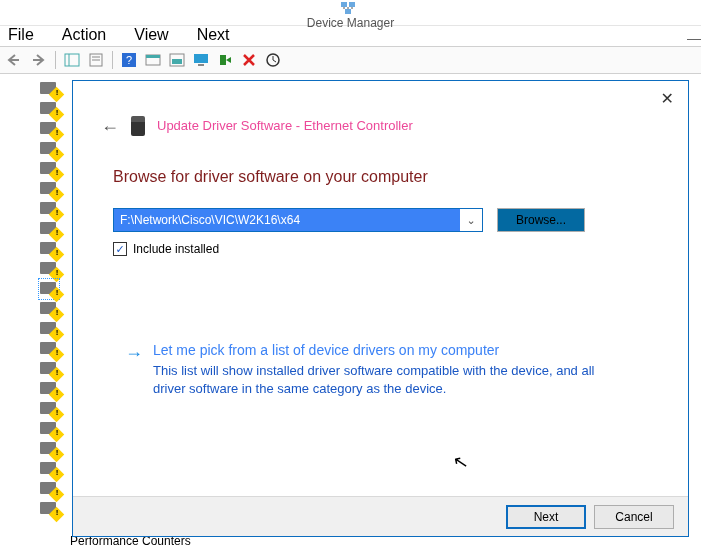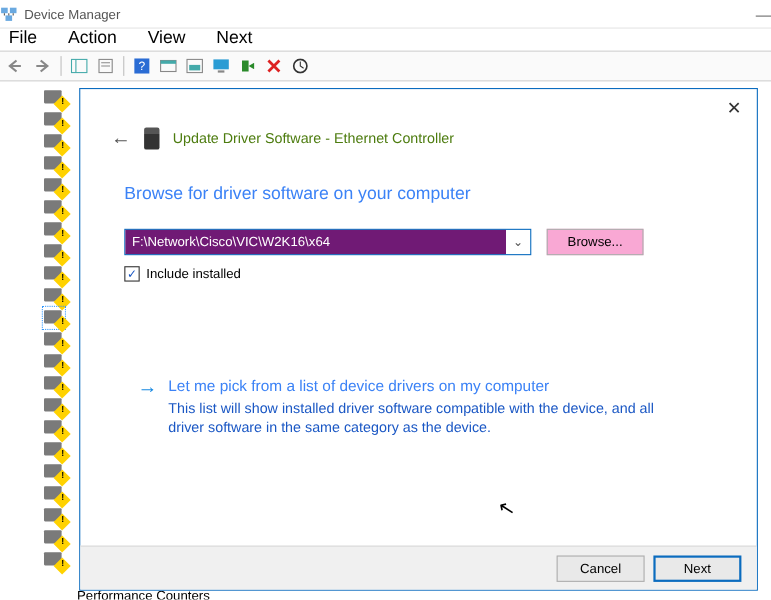--- a/index.html
+++ b/index.html
@@ -1,18 +1,18 @@
 <!DOCTYPE html>
 <html><head>
 <meta charset="utf-8">
 <style>
 * { box-sizing: border-box; margin: 0; padding: 0; font-family: "Segoe UI", Tahoma, sans-serif; }
 body { background: #fff; width: 701px; height: 545px; overflow: hidden; position: relative; }
 
-.titlebar { height: 26px; display: flex; align-items: center; padding: 0 0; border-bottom: 1px solid #e5e5e5; }
+.titlebar { height: 26px; display: flex; align-items: center; padding: 0 0; border-bottom: 1px solid #e5e5e5; flex-direction: column; }
 .titlebar .app-icon { width: 16px; height: 16px; margin-right: 6px; }
 .titlebar .title { font-size: 12px; color: #555; }
 .titlebar .win-controls { margin-left: auto; display: flex; gap: 18px; color: #666; font-size: 14px; }
 
 .menubar { height: 20px; display: flex; gap: 28px; padding: 0 8px; font-size: 16px; align-items: flex-start; }
 .menubar span { color: #000; }
 
 .toolbar { height: 28px; border-top: 1px solid #d0d0d0; border-bottom: 1px solid #d0d0d0; display: flex; align-items: center; padding: 0 4px; gap: 2px; background: #fafafa; }
 .toolbar .sep { width: 1px; height: 18px; background: #c0c0c0; margin: 0 3px; }
 .toolbar .tbtn { width: 22px; height: 22px; display: flex; align-items: center; justify-content: center; }
@@ -25,31 +25,31 @@
 .tree-icon .warn::after { content: "!"; position: absolute; transform: rotate(-45deg); font-size: 8px; font-weight: bold; left: 3px; top: -1px; color: #000; }
 .tree-icon.sel { outline: 1px dotted #3399ff; outline-offset: 1px; }
 
 .tree-label { position: absolute; left: 70px; bottom: -3px; font-size: 12px; color: #000; }
 
 .dialog { position: absolute; left: 72px; top: 6px; right: 12px; bottom: 8px; background: #fff; border: 1px solid #0b6cbf; }
 .dlg-close { position: absolute; top: 8px; right: 14px; font-size: 16px; color: #333; cursor: default; }
 .dlg-hdr { display: flex; align-items: center; gap: 12px; padding: 34px 28px 8px 28px; }
 .dlg-back { font-size: 18px; color: #555; }
 .dlg-icon { width: 14px; height: 20px; background: linear-gradient(#555 0 30%, #333 30% 100%); border-radius: 2px; }
-.dlg-title { font-size: 13px; color: #4d7c0f; }
+.dlg-title { font-size: 13px; color: #ec4899; }
 
 .dlg-body { padding: 8px 40px 0 40px; }
-.dlg-h1 { font-size: 16px; color: #3b82f6; margin: 16px 0 22px; }
+.dlg-h1 { font-size: 16px; color: #7f1d1d; margin: 16px 0 22px; }
 .label-sm { font-size: 12px; color: #000; margin-bottom: 4px; }
 
 .path-row { display: flex; gap: 14px; align-items: center; }
 .path-input { flex: 0 0 370px; height: 24px; border: 1px solid #0b6cbf; display: flex; align-items: center; position: relative; }
-.path-input .val { flex: 1; height: 100%; line-height: 22px; padding: 0 6px; font-size: 12px; color: #fff; background: #701a75; }
+.path-input .val { flex: 1; height: 100%; line-height: 22px; padding: 0 6px; font-size: 12px; color: #fff; background: #3b82f6; }
 .path-input .dd { width: 22px; text-align: center; color: #555; font-size: 11px; }
-.browse-btn { width: 88px; height: 24px; font-size: 12px; background: #f9a8d4; border: 1px solid #adadad; }
+.browse-btn { width: 88px; height: 24px; font-size: 12px; background: #0369a1; border: 1px solid #adadad; }
 
 .chk-row { margin-top: 10px; display: flex; align-items: center; gap: 6px; font-size: 12px; }
 .chk { width: 14px; height: 14px; border: 1px solid #333; display: flex; align-items: center; justify-content: center; font-size: 11px; color: #1a57c4; }
 
 .pick-block { margin-top: 86px; padding-left: 12px; }
 .pick-row { display: flex; gap: 10px; align-items: flex-start; }
 .arrow-r { color: #1a8ae2; font-size: 18px; line-height: 18px; }
 .pick-title { font-size: 14px; color: #3b82f6; }
 .pick-desc { font-size: 13px; color: #1a57c4; margin-left: 28px; margin-top: 2px; max-width: 450px; line-height: 1.35; }
 
@@ -276,17 +276,17 @@
           <span class="arrow-r">→</span>
           <span class="pick-title">Let me pick from a list of device drivers on my computer</span>
         </div>
         <div class="pick-desc">This list will show installed driver software compatible with the device, and all driver software in the same category as the device.</div>
       </div>
 
       <span class="cursor">↖</span>
     </div>
 
     <div class="dlg-footer">
+      <button class="ft-btn primary">Next</button>
       <button class="ft-btn">Cancel</button>
-      <button class="ft-btn primary">Next</button>
     </div>
   </div>
 </div>
 
 </body></html>

